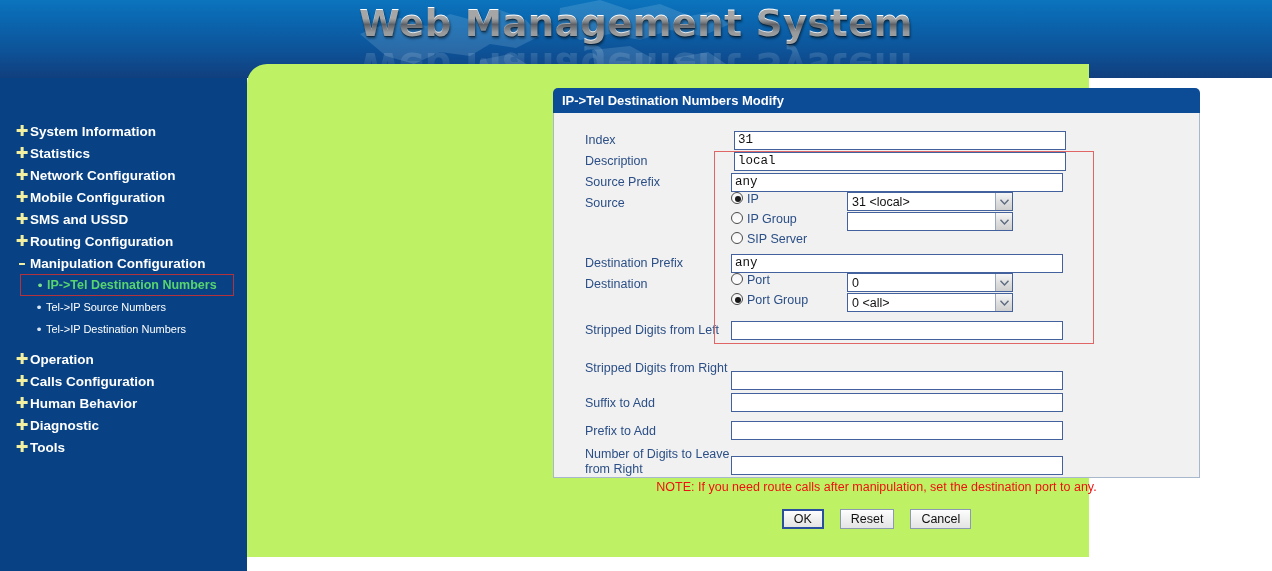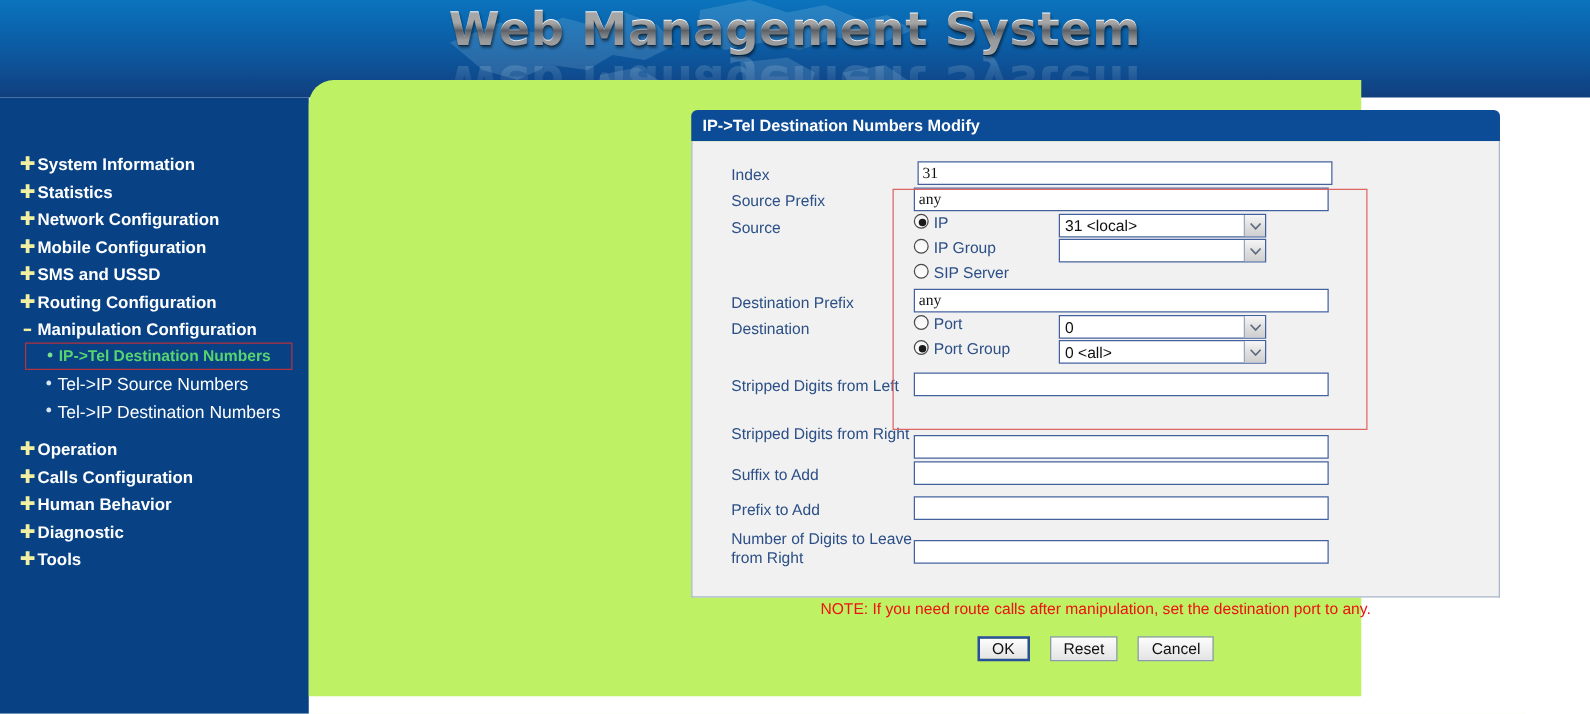--- a/index.html
+++ b/index.html
@@ -106,21 +106,21 @@
   .submenu-dot {
     width: 14px;
     color: #d8e6f2;
     font-size: 13px;
     line-height: 1;
     text-align: center;
     font-family: "DejaVu Sans", sans-serif;
   }
   .submenu-label {
     color: #ffffff;
-    font-size: 14px;
+    font-size: 11px;
     white-space: nowrap;
   }
   .submenu-row.selected {
     margin-left: 20px;
     padding-left: 12px;
     width: 214px;
     border: 1px solid #b3323c;
     height: 22px;
   }
   .submenu-row.selected .submenu-dot { color: #7ce08a; }
@@ -189,21 +189,21 @@
   }
   .flabel.two-line { line-height: 15px; }
   .fctl { flex: 1 1 auto; }
 
   input.txt {
     width: 332px;
     height: 19px;
     border: 1px solid #43619d;
     background: #ffffff;
     color: #111111;
-    font-family: Liberation Serif, serif;
+    font-family: Liberation Mono, monospace;
     font-size: 12.5px;
     padding: 4px 3px;
     outline: none;
   }
   input.txt.indent { margin-left: 3px; }
 
   .radio-line {
     display: flex;
     align-items: flex-start;
     height: 20px;
@@ -407,20 +407,26 @@
 
         <div class="red-box"></div>
 
         <div class="frow">
           <div class="flabel">Index</div>
           <div class="fctl">
             <input class="txt indent" type="text" value="31" style="">
           </div>
         </div>
 
+        <div class="frow">
+          <div class="flabel">Description</div>
+          <div class="fctl">
+            <input class="txt indent" type="text" value="local" style="">
+          </div>
+        </div>
 
         <div class="frow">
           <div class="flabel">Source Prefix</div>
           <div class="fctl">
             <input class="txt" type="text" value="any" style="">
           </div>
         </div>
 
         <div class="frow">
           <div class="flabel">Source</div>

